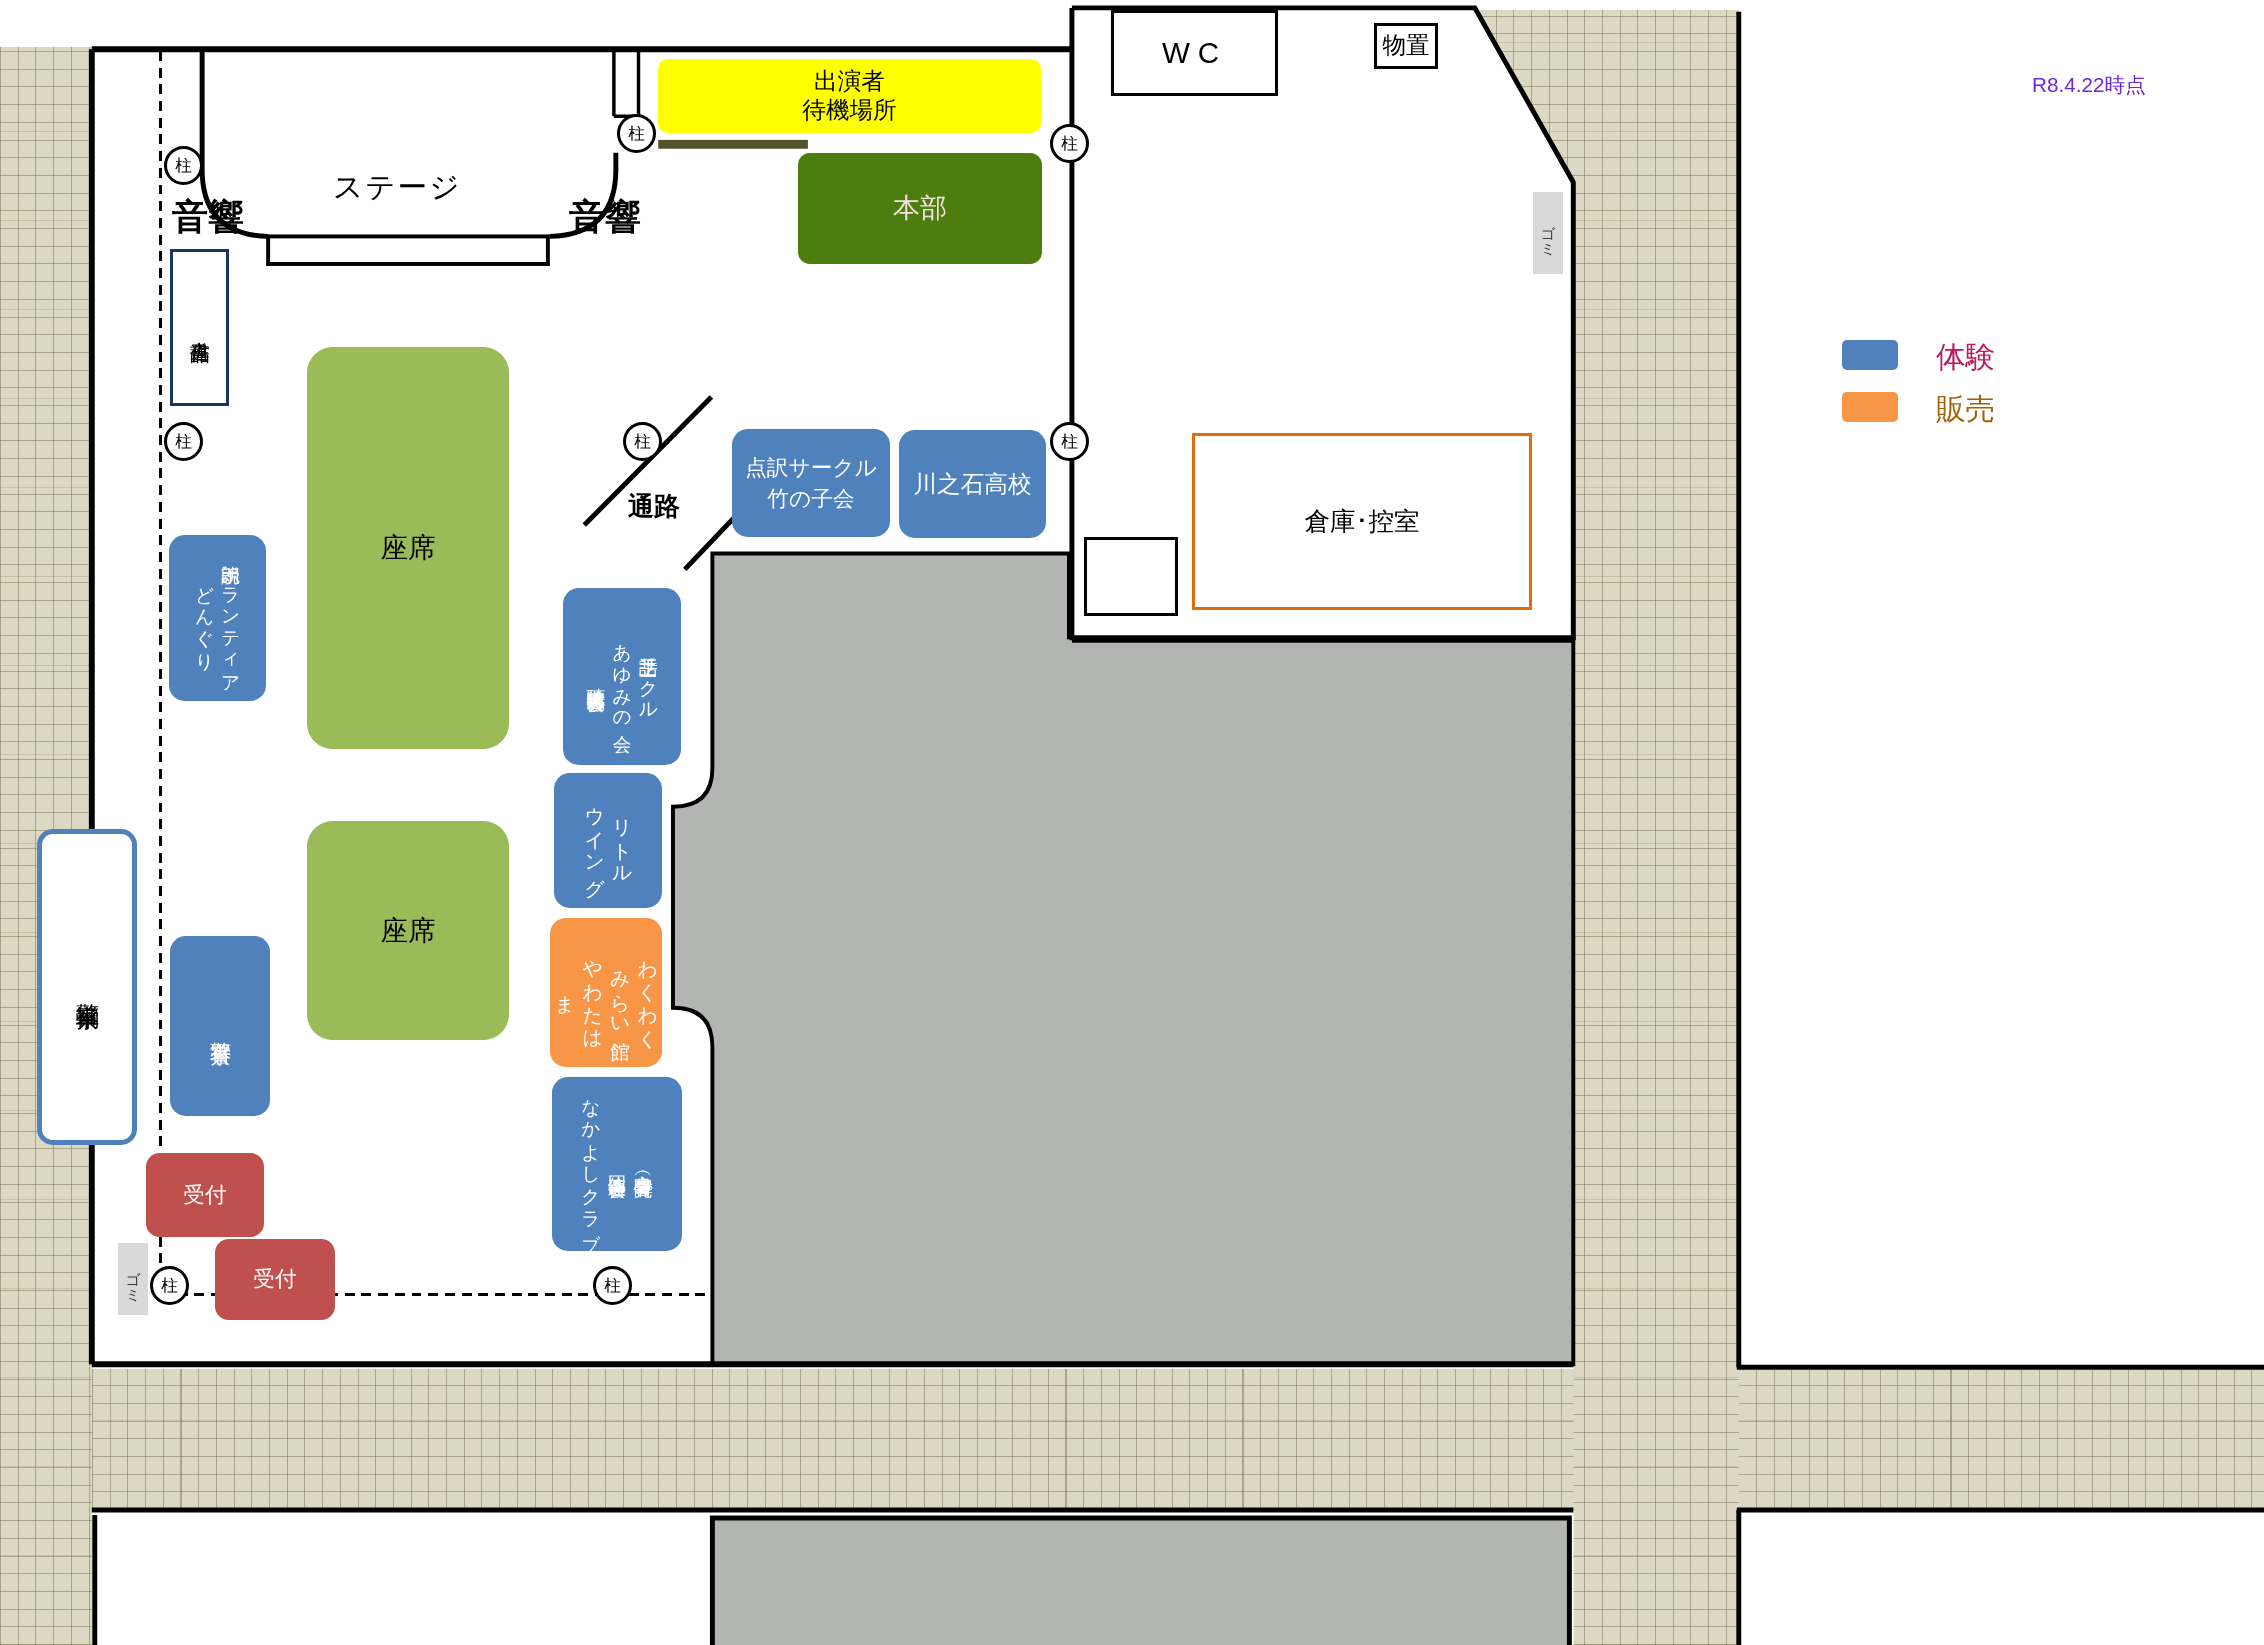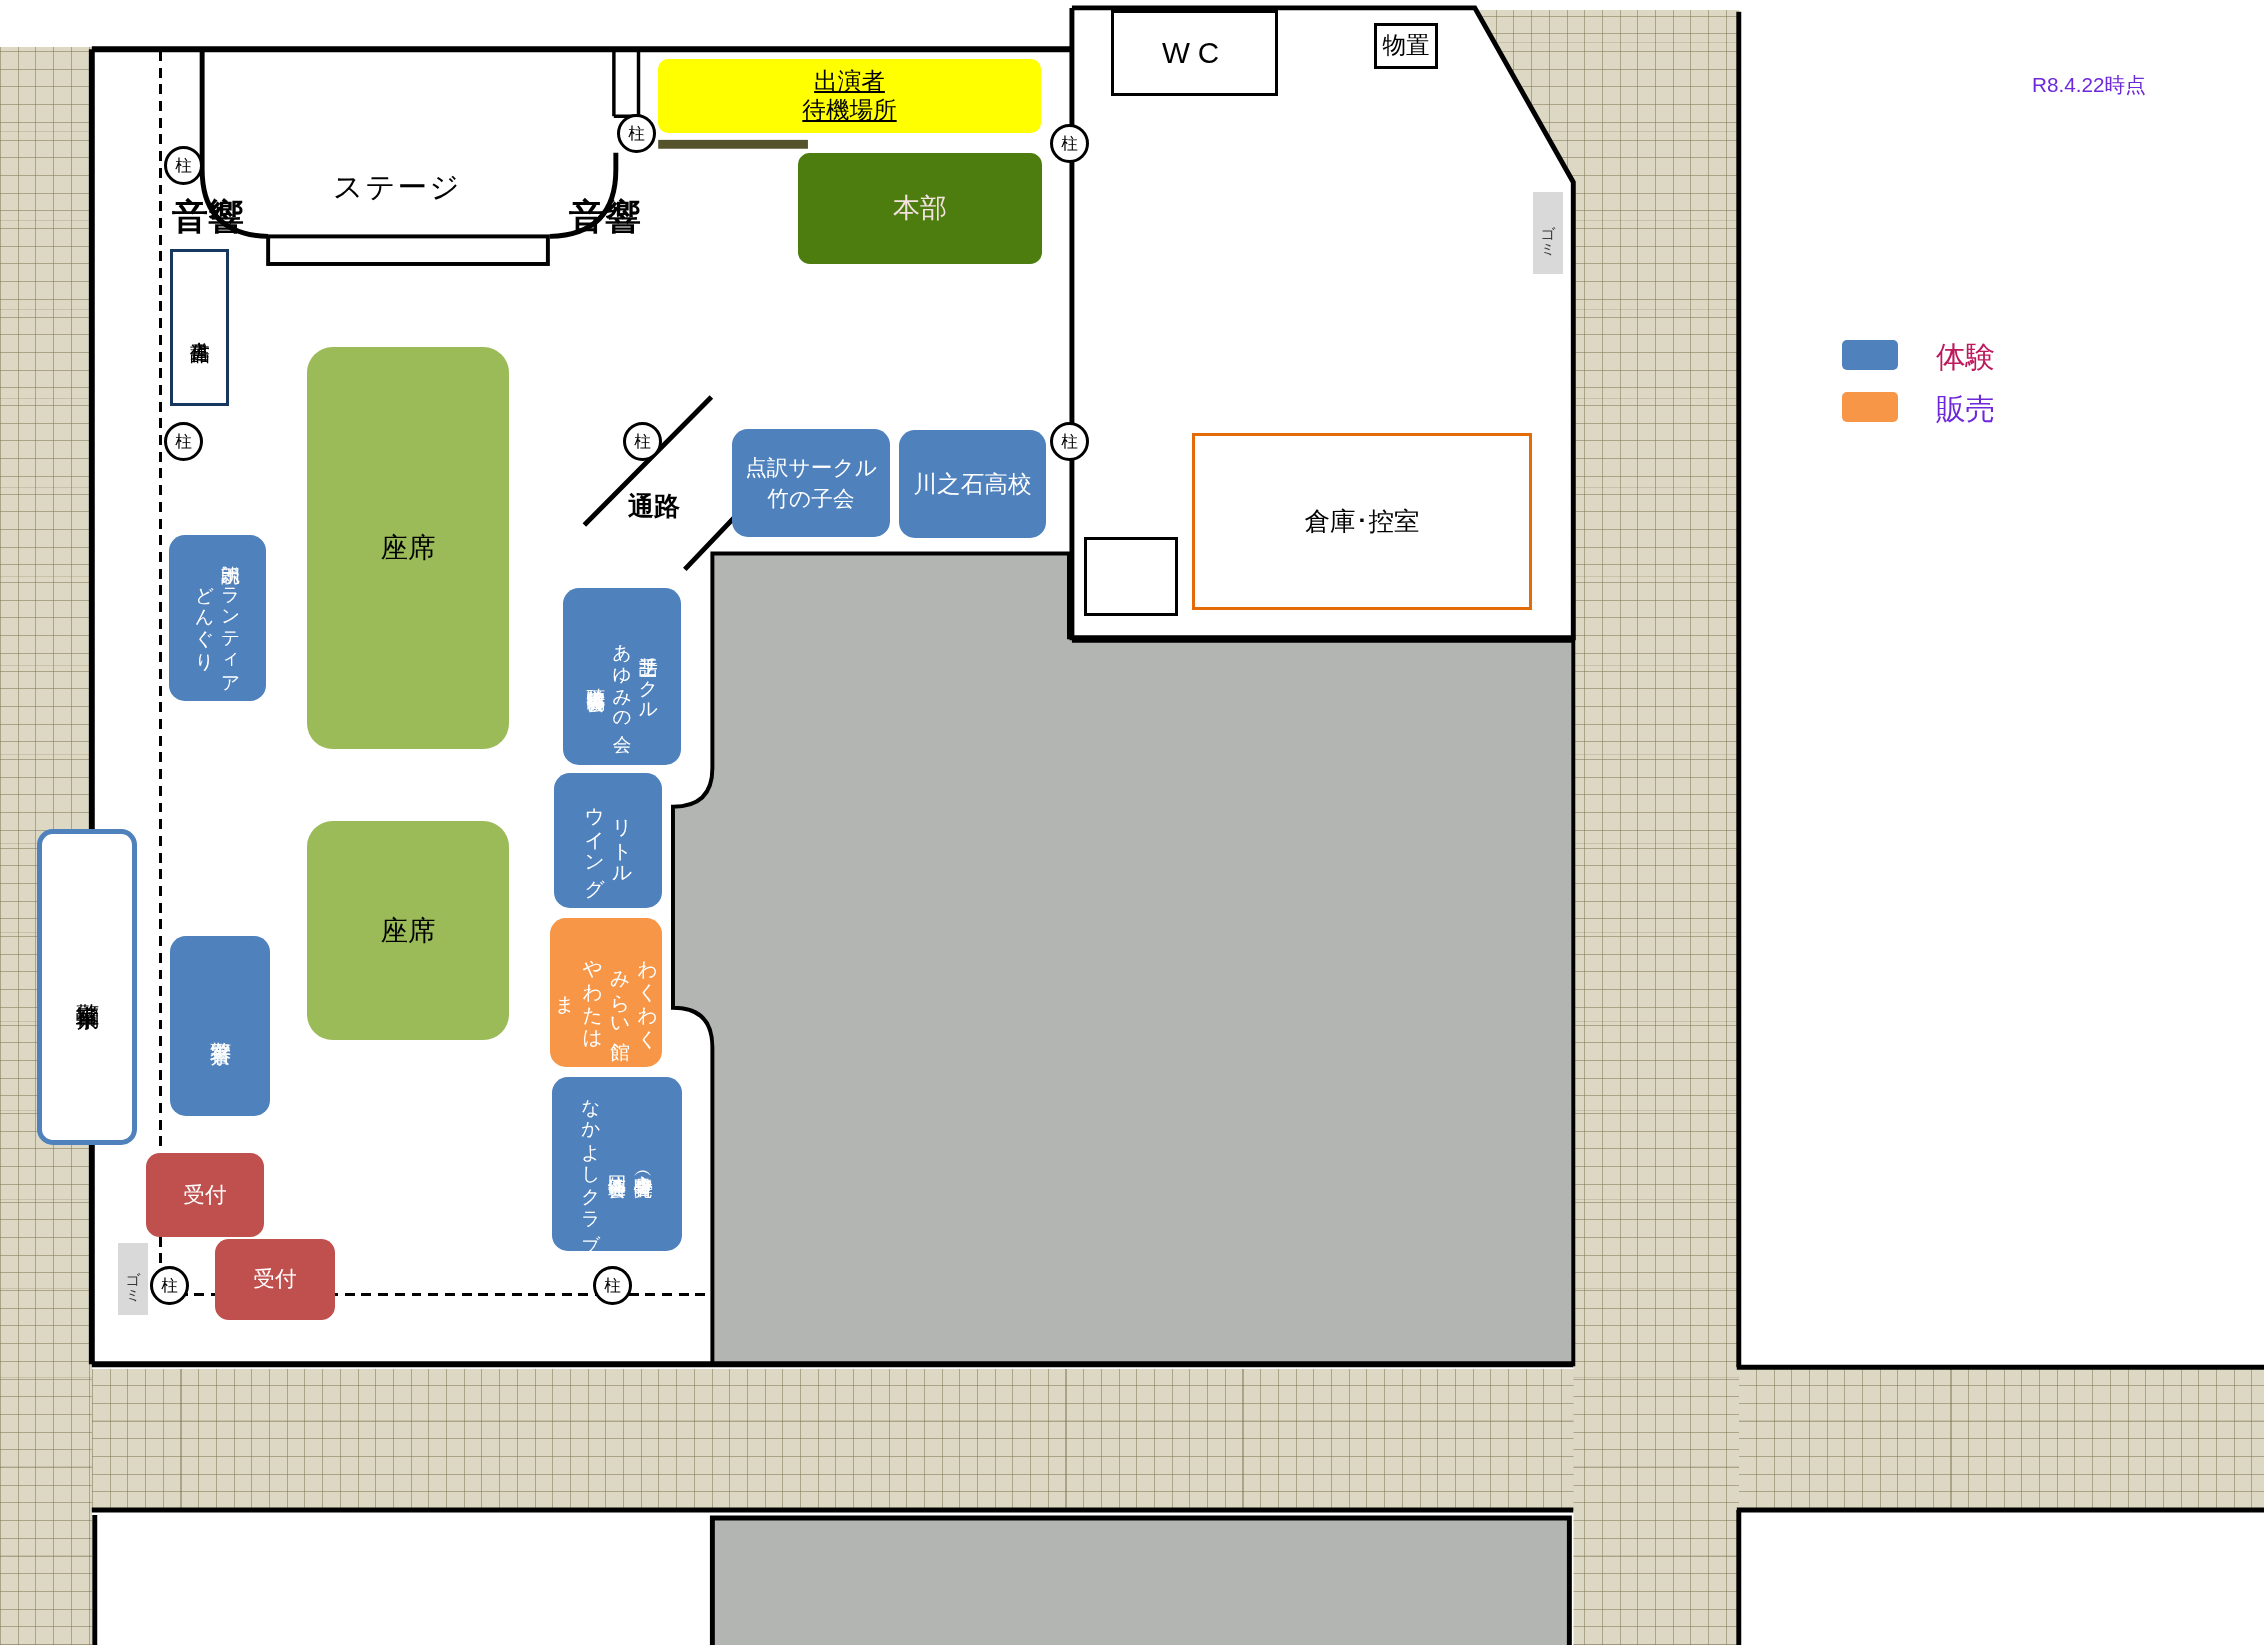--- a/index.html
+++ b/index.html
@@ -72,21 +72,21 @@
   </svg>
 
   <div class="dash dash-v" style="left:159px;top:51px;height:1244px;"></div>
   <div class="dash dash-h" style="left:161px;top:1293px;width:551px;"></div>
 
   <div class="lbl" style="left:333px;top:167px;width:148px;text-align:left;font-size:29.6px;letter-spacing:2px;color:#000;">ステージ</div>
   <div class="lbl" style="left:172px;top:193px;font-size:36px;font-weight:bold;color:#000;">音響</div>
   <div class="lbl" style="left:569px;top:193px;font-size:36px;font-weight:bold;color:#000;">音響</div>
   <div class="lbl" style="left:628px;top:489px;font-size:26px;font-weight:bold;color:#000;">通路</div>
 
-  <div class="box" style="left: 658px; top: 59px; width: 383px; height: 74px; border-radius: 9.9px; font-size: 23.6px; color: rgb(0, 0, 0); line-height: 1.25; background-color: rgb(255, 255, 0); text-decoration: underline;">出演者
+  <div class="box" style="left: 658px; top: 59px; width: 383px; height: 74px; border-radius: 9.9px; font-size: 23.6px; color: rgb(0, 0, 0); line-height: 1.25; background-color: rgb(255, 255, 0);">出演者
 待機場所</div>
   <div class="box" style="left: 798px; top: 153px; width: 244px; height: 111px; border-radius: 11.8px; font-size: 27px; color: rgb(245, 227, 226); background-color: #4d7c0f;">本部</div>
   <div class="box outlined" style="left:1111px;top:9.9px;width:167px;height:86px;font-size:29.6px;letter-spacing:7.9px;color:#000;">WC</div>
   <div class="box outlined" style="left:1374px;top:22.7px;width:64px;height:46px;font-size:23.6px;color:#000;">物置</div>
   <div class="box" style="left:1192px;top:433px;width:340px;height:177px;background:#fff;border:3.9px solid #e36c09;font-size:25.6px;color:#000;">倉庫･控室</div>
   <div class="box outlined" style="left:1084px;top:537px;width:94px;height:79px;"></div>
   <div class="box vert" style="left:170px;top:249px;width:59px;height:157px;background:#fff;border:3px solid #17375e;font-size:19.7px;color:#000;">書道作品</div>
 
   <div class="box" style="left: 307px; top: 347px; width: 202px; height: 402px; border-radius: 25.6px; font-size: 27.6px; color: rgb(0, 0, 0); background-color: rgb(155, 187, 89);">座席</div>
   <div class="box" style="left: 307px; top: 821px; width: 202px; height: 219px; border-radius: 25.6px; font-size: 27.6px; color: rgb(0, 0, 0); background-color: rgb(155, 187, 89);">座席</div>
@@ -124,16 +124,16 @@
   <div class="pillar" style="left:623px;top:422px;">柱</div>
   <div class="pillar" style="left:1050px;top:422px;">柱</div>
   <div class="pillar" style="left:150px;top:1266px;">柱</div>
   <div class="pillar" style="left:593px;top:1266px;">柱</div>
 
   <div class="lbl" style="left:2032px;top:71px;font-size:20.7px;color:#6d28d9;">R8.4.22時点</div>
 
   <div class="legend-swatch" style="left: 1842px; top: 340px; background-color: rgb(79, 129, 189);"></div>
   <div class="lbl" style="left:1936px;top:337px;font-size:29.6px;color:#be185d;">体験</div>
   <div class="legend-swatch" style="left: 1842px; top: 392px; background-color: rgb(247, 150, 70);"></div>
-  <div class="lbl" style="left:1936px;top:389px;font-size:29.6px;color:#6d28d9;">販売</div>
+  <div class="lbl" style="left:1936px;top:389px;font-size:29.6px;color:#a16207;">販売</div>
 
 </div>
 
 
 </body></html>

